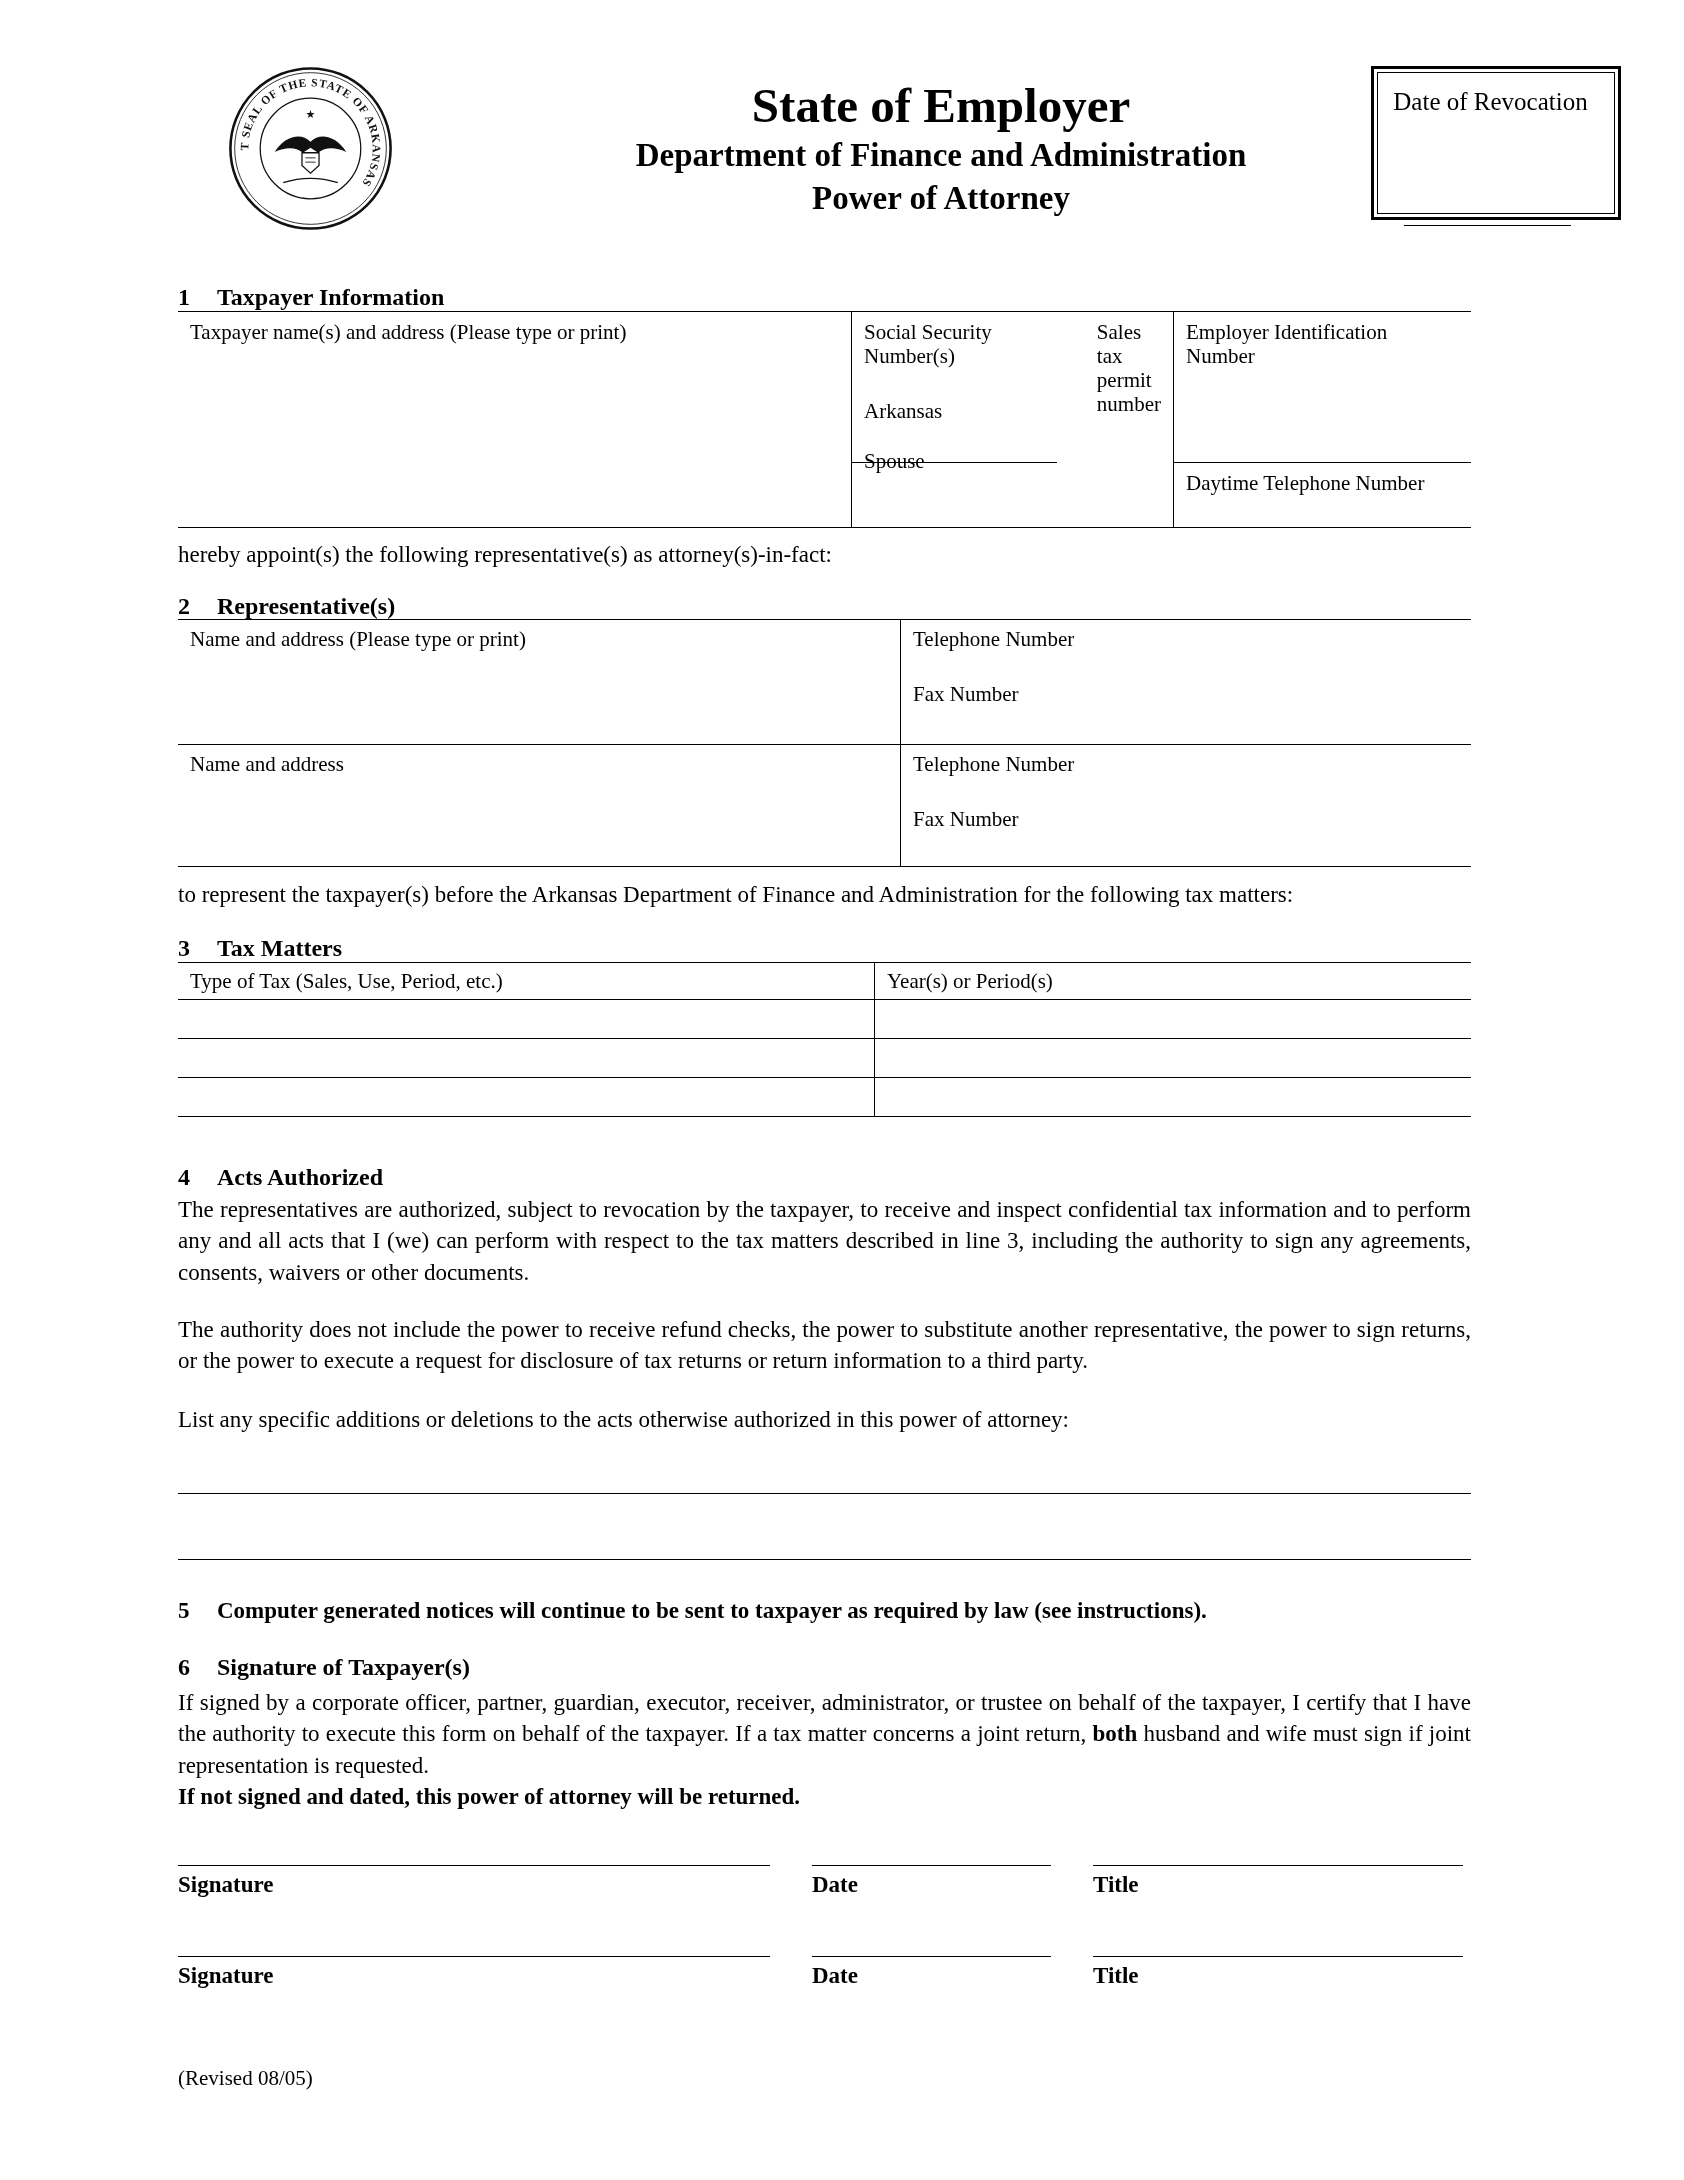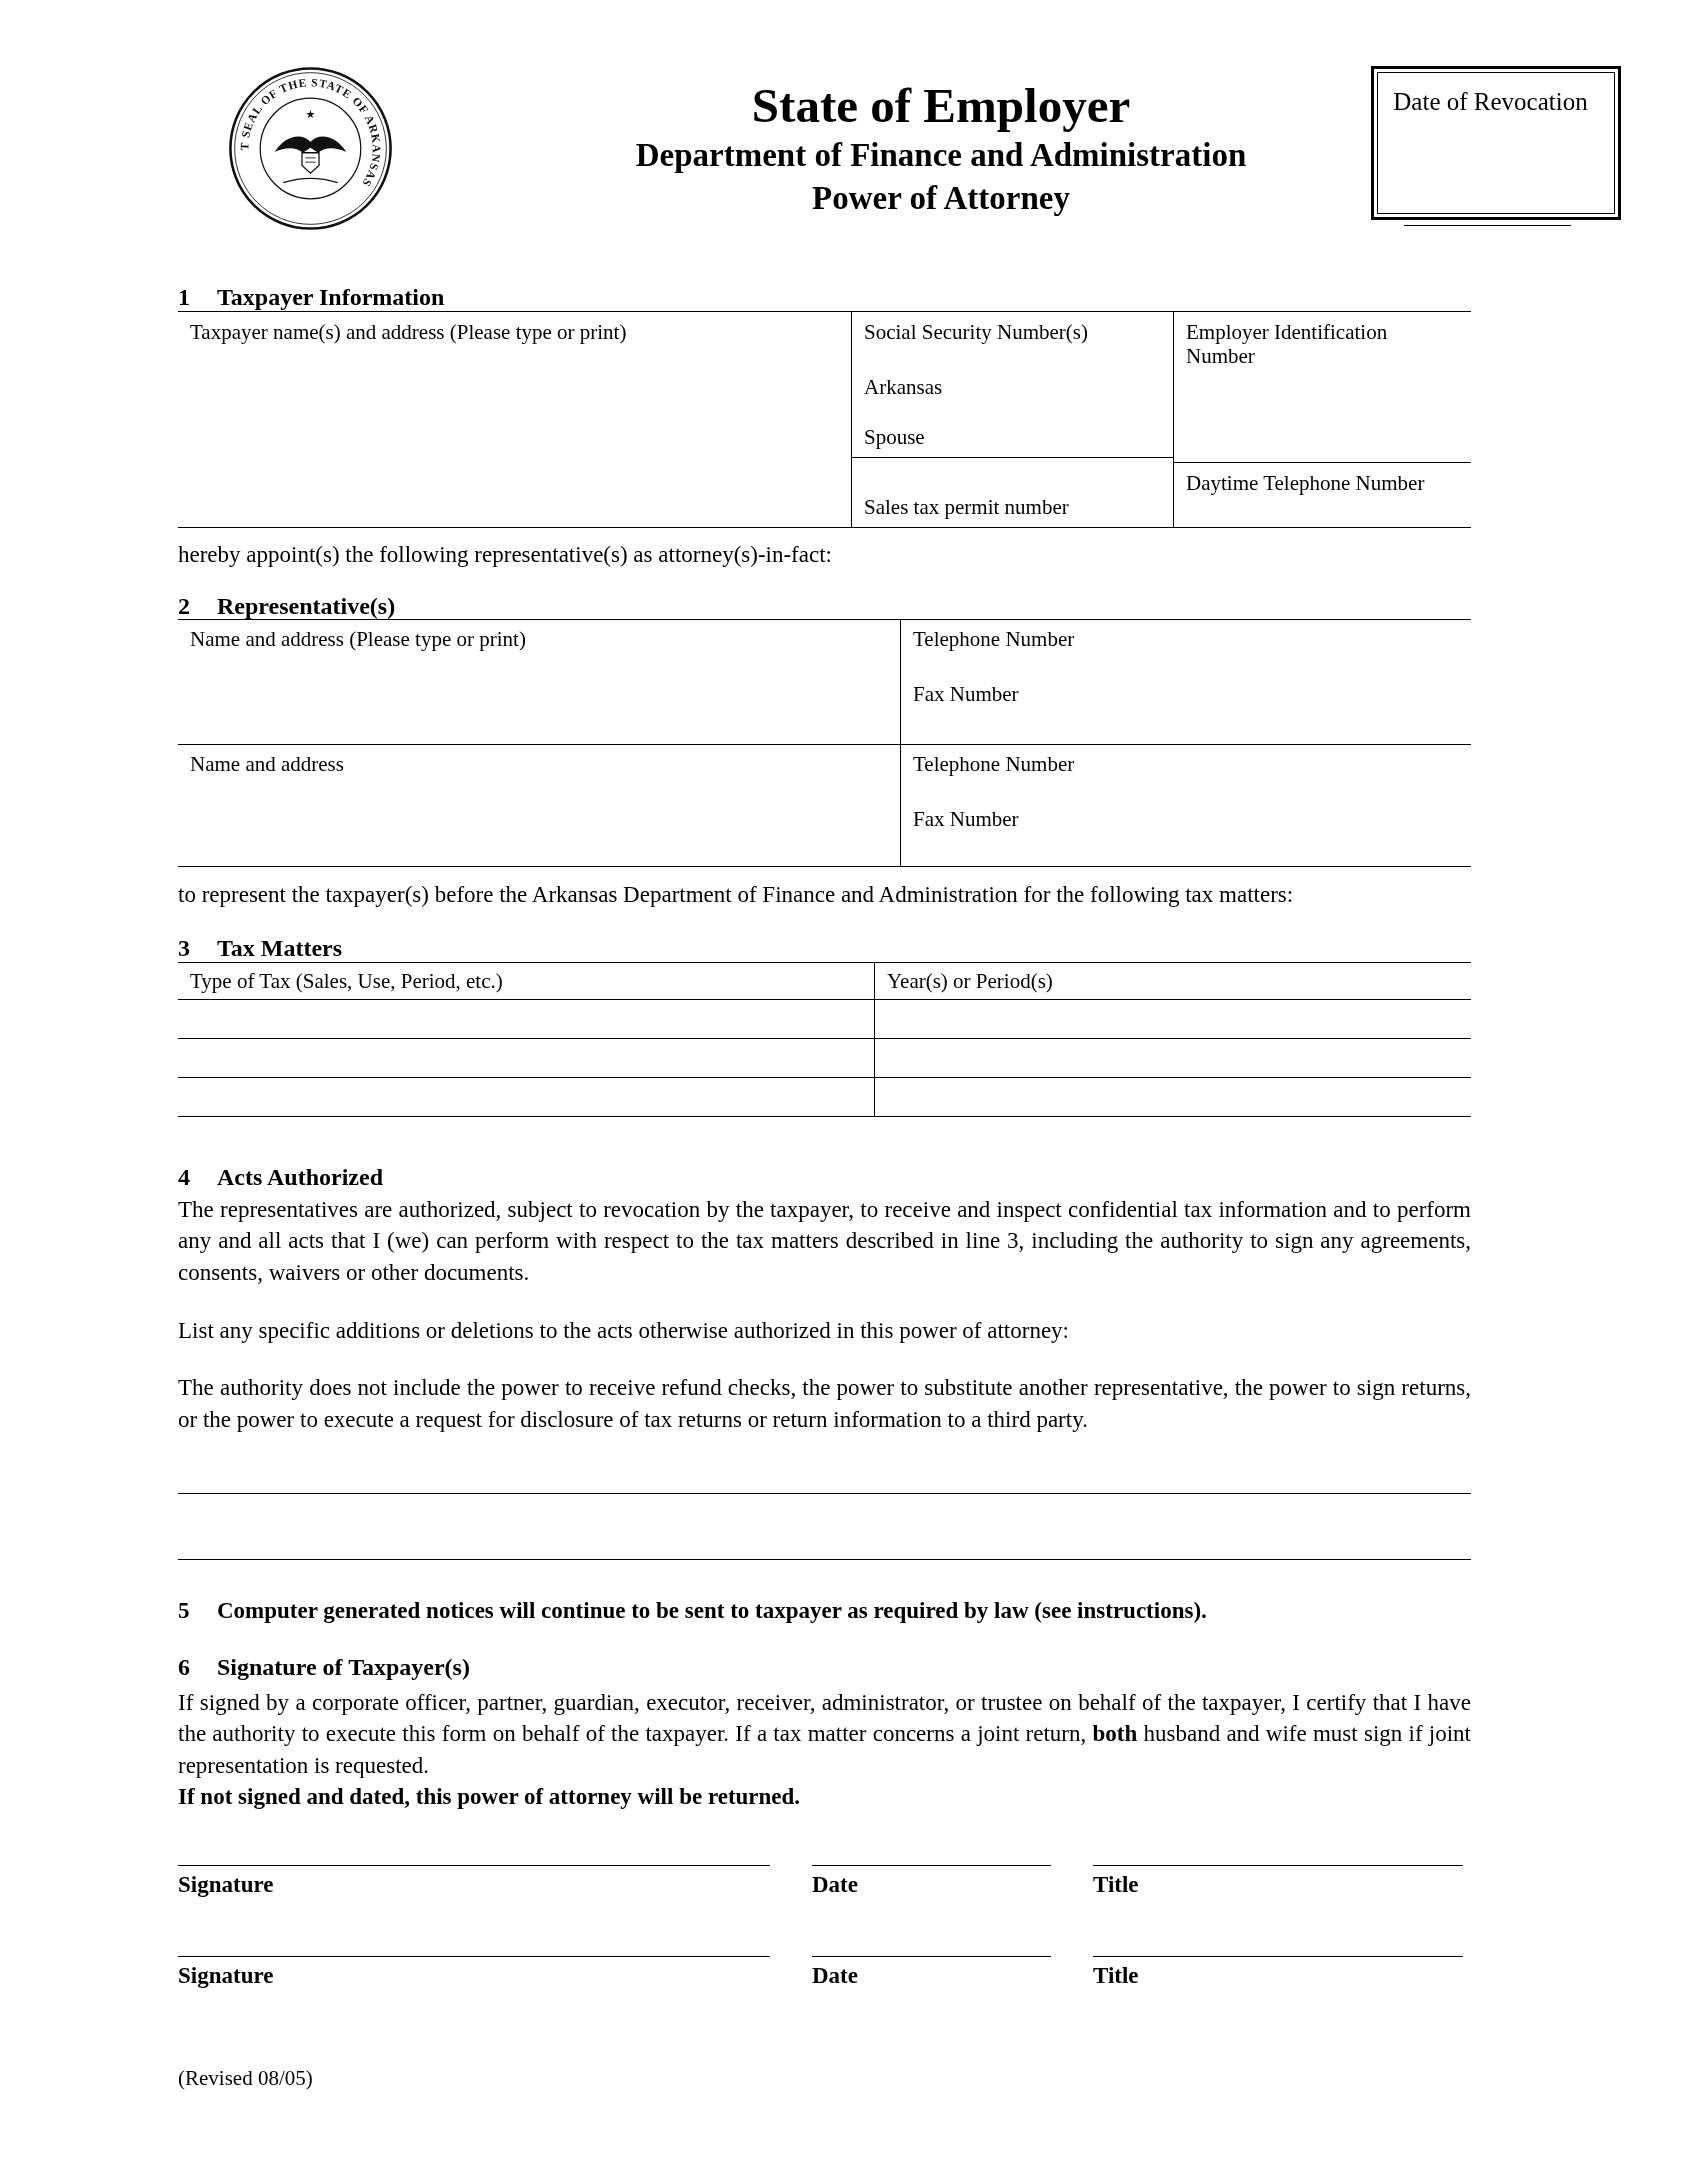--- a/index.html
+++ b/index.html
@@ -31,21 +31,21 @@
 
   
   .p-body { font-size:23px; line-height:31.5px; }
   .p-line { font-size:23px; line-height:27px; }
   .just { text-align:justify; }
   .cell-label { font-size:21px; line-height:24px; }
 
   
   .t1 { display:flex; height:217px; border-top:1.7px solid #000; border-bottom:1.7px solid #000;justify-content:center; }
   .t1-left { width:674px; border-right:1.7px solid #000; padding:8.5px 12px; }
-  .t1-mid { width:322px; border-right:1.7px solid #000; display:flex; flex-direction:column;gap:28px; }
+  .t1-mid { width:322px; border-right:1.7px solid #000; display:flex; flex-direction:row;gap:28px; }
   .t1-right { width:297px; display:flex; flex-direction:column; }
   .t1-top { height:151px; border-bottom:1.7px solid #000; padding:8.5px 12px; }
   .t1-bot { flex:1; padding:8.5px 12px; }
   .lbl-primary { margin-top:31px; }
   .lbl-spouse { margin-top:25.6px; }
 
   
   .t2 { border-top:1.7px solid #000; }
   .t2-row { display:flex; border-bottom:1.7px solid #000; }
   .t2-row1 { height:125px; }
@@ -197,22 +197,22 @@
       <div class="t3-row t3-data">
         <div class="t3-c1"></div>
         <div class="t3-c2"></div>
       </div>
     </div>
 
     <div class="sec-heading mt56">
       <span class="sec-num">4</span><span>Acts Authorized</span>
     </div>
     <div class="p-body just mt4">The representatives are authorized, subject to revocation by the taxpayer, to receive and inspect confidential tax information and to perform any and all acts that I (we) can perform with respect to the tax matters described in line 3, including the authority to sign any agreements, consents, waivers or other documents.</div>
+    <div class="p-body just mt30">The authority does not include the power to receive refund checks, the power to substitute another representative, the power to sign returns, or the power to execute a request for disclosure of tax returns or return information to a third party.</div>
     <div class="p-body mt32">List any specific additions or deletions to the acts otherwise authorized in this power of attorney:</div>
-    <div class="p-body just mt30">The authority does not include the power to receive refund checks, the power to substitute another representative, the power to sign returns, or the power to execute a request for disclosure of tax returns or return information to a third party.</div>
 
     <div class="blank-rule mt68"></div>
     <div class="blank-rule mt75"></div>
 
     <div class="p-line bold mt42">
       <span class="sec-num">5</span><span>Computer generated notices will continue to be sent to taxpayer as required by law (see instructions).</span>
     </div>
 
     <div class="sec-heading mt36">
       <span class="sec-num">6</span><span>Signature of Taxpayer(s)</span>

